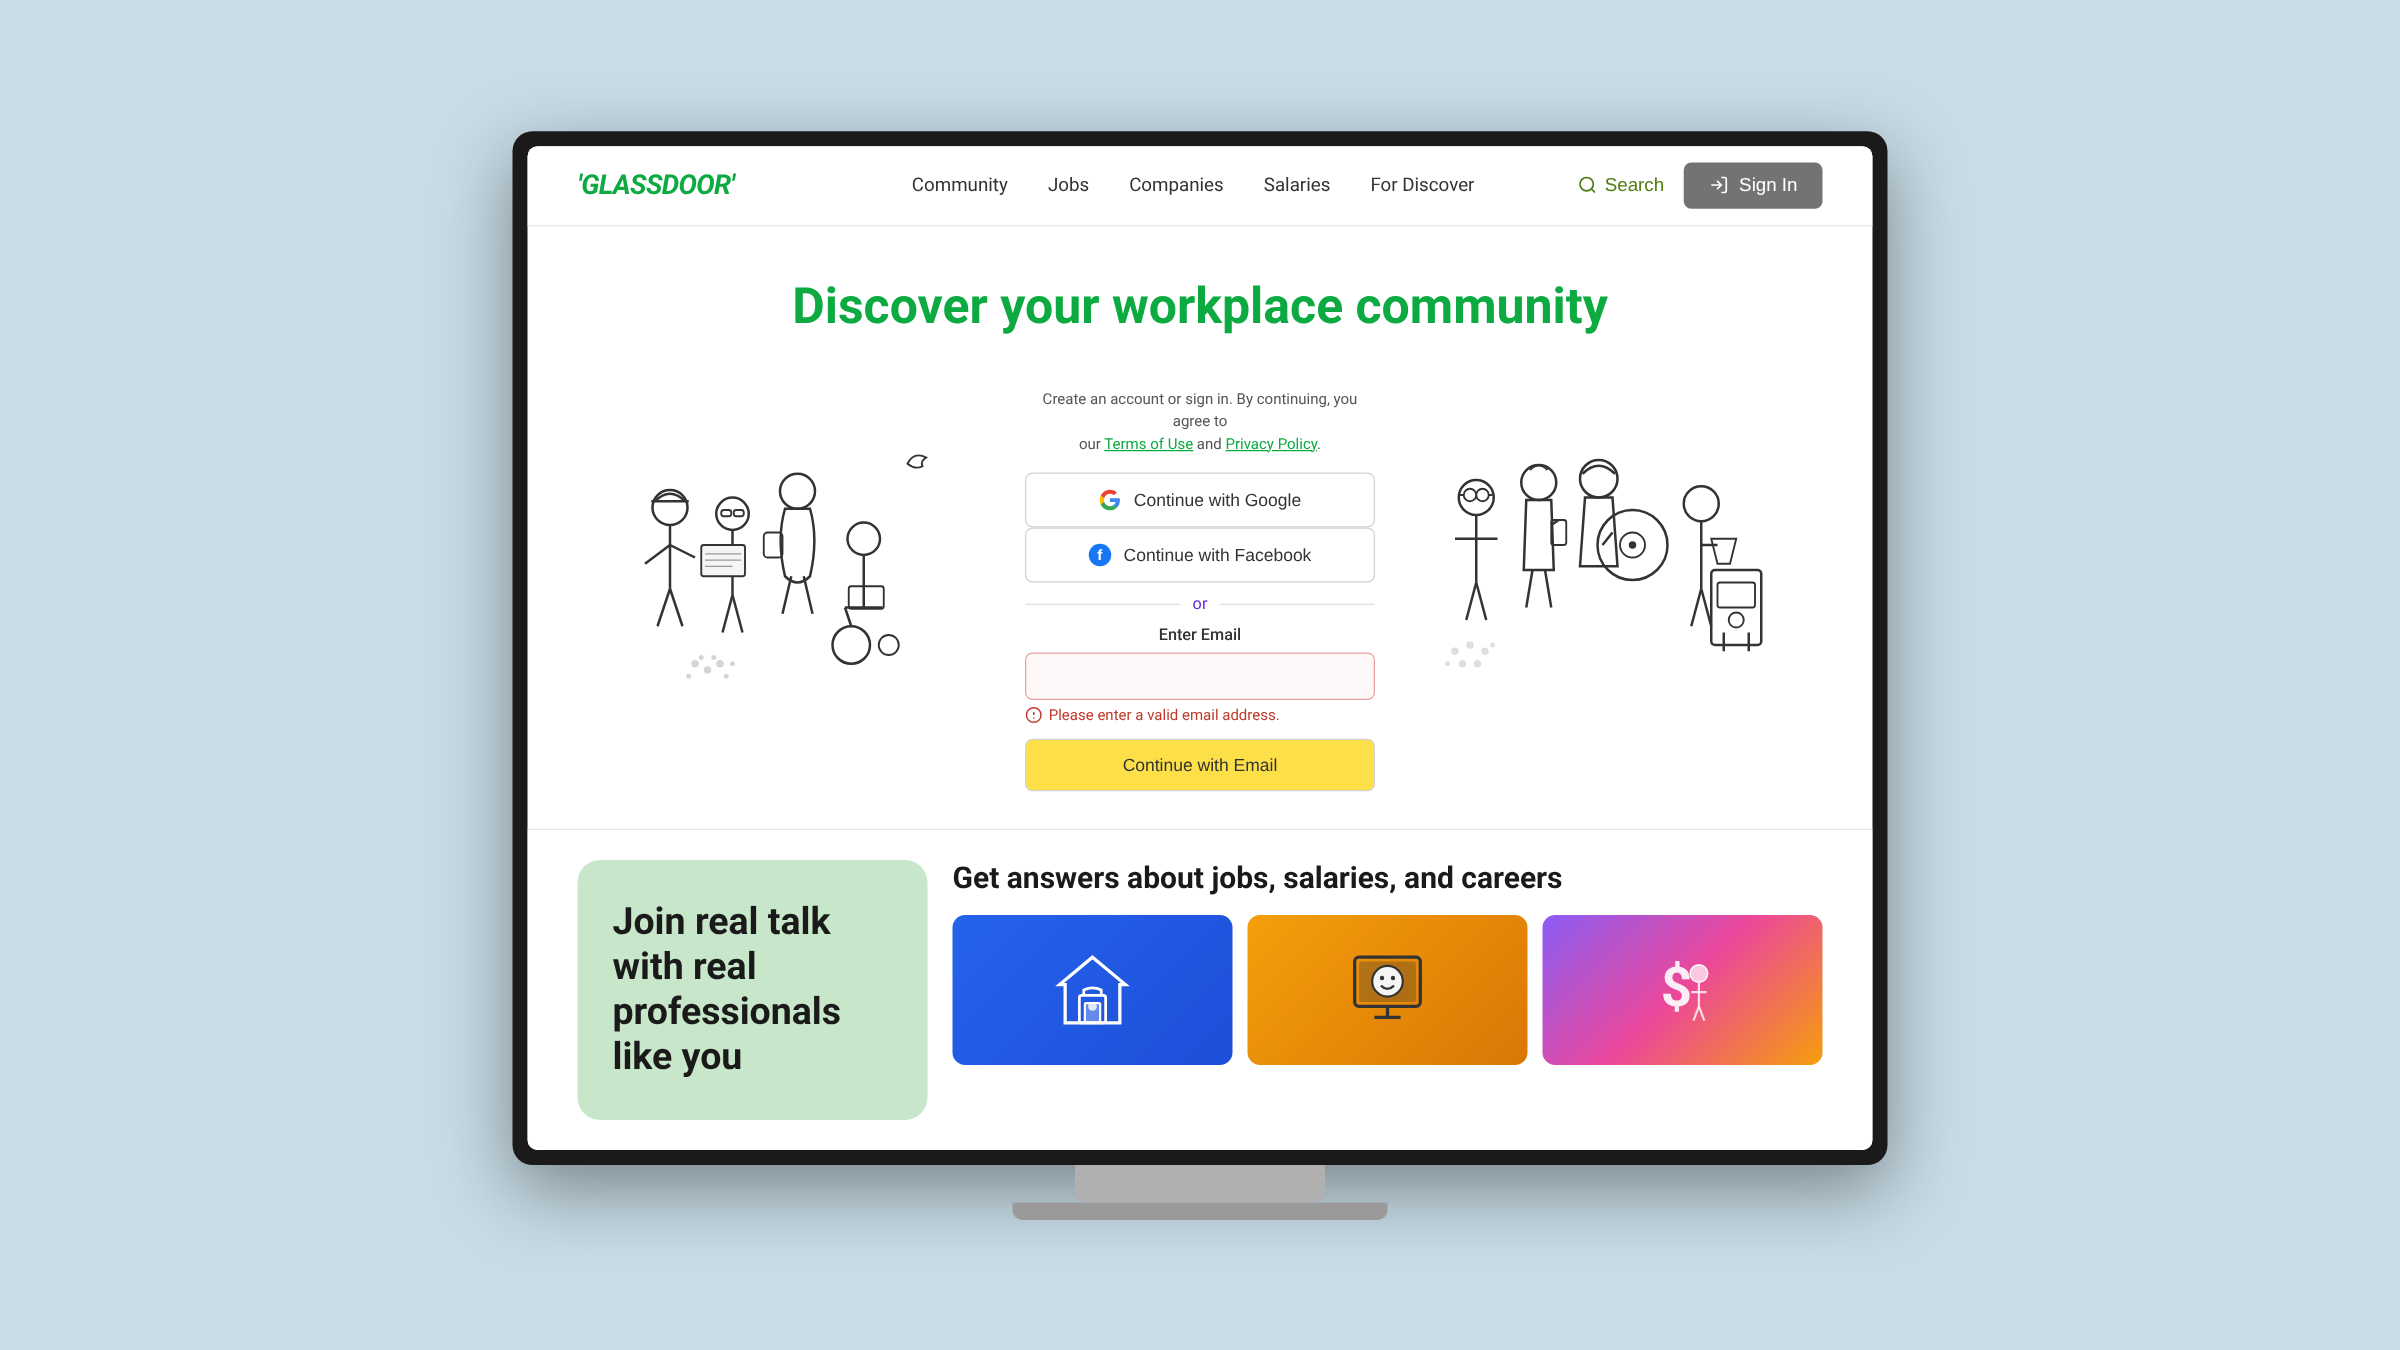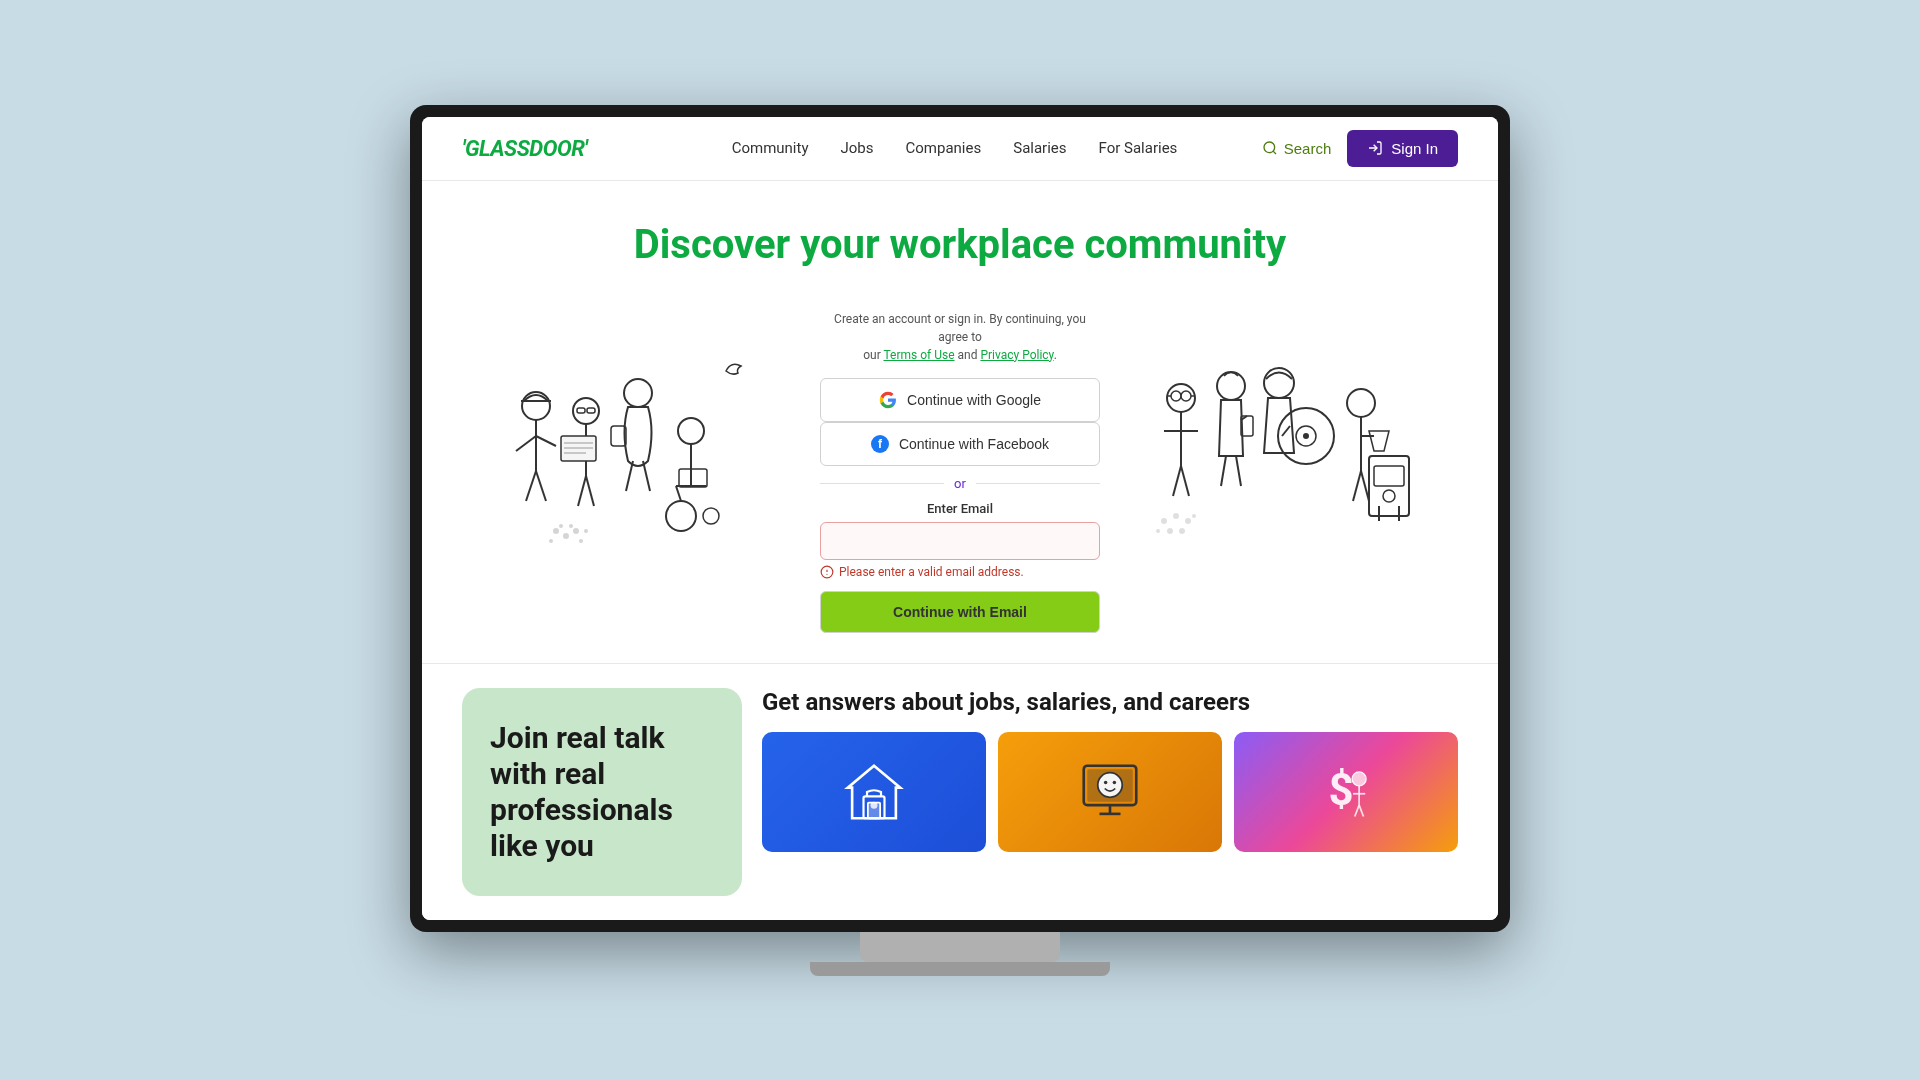--- a/index.html
+++ b/index.html
@@ -80,21 +80,21 @@
       color: #4d7c0f;
       cursor: pointer;
       background: none;
       border: none;
     }
 
     .sign-in-btn {
       display: flex;
       align-items: center;
       gap: 8px;
-      background: #4c1d95;
+      background: #737373;
       color: #fff;
       border: none;
       border-radius: 6px;
       padding: 10px 20px;
       font-size: 15px;
       cursor: pointer;
       font-weight: 500;
     }
 
     
@@ -209,23 +209,23 @@
       font-size: 12px;
       margin-top: 5px;
       margin-bottom: 8px;
     }
 
     .btn-email {
       width: 100%;
       padding: 12px;
       border: 1.5px solid #d1d1d1;
       border-radius: 6px;
-      background: #84cc16;
+      background: #fde047;
       font-size: 14px;
-      font-weight: 700;
+      font-weight: 400;
       color: #333;
       cursor: pointer;
       margin-top: 4px;
     }
 
     
     .bottom-section {
       display: flex;
       gap: 20px;
       padding: 24px 40px;
@@ -340,21 +340,21 @@
   <div class="monitor">
     <div class="screen">
 
       <nav class="navbar">
         <div class="logo">'GLASSDOOR'</div>
         <div class="nav-links">
           <a class="nav-link">Community</a>
           <a class="nav-link">Jobs</a>
           <a class="nav-link">Companies</a>
           <a class="nav-link">Salaries</a>
-          <a class="nav-link">For Salaries</a>
+          <a class="nav-link">For Discover</a>
         </div>
         <div class="nav-actions">
           <button class="search-btn">
             <svg width="16" height="16" viewBox="0 0 24 24" fill="none" stroke="currentColor" stroke-width="2">
               <circle cx="11" cy="11" r="8"></circle>
                 <line x1="21" y1="21" x2="16.65" y2="16.65"></line>
             </svg>
             <span>Search</span>
           </button>
           <button class="sign-in-btn">

